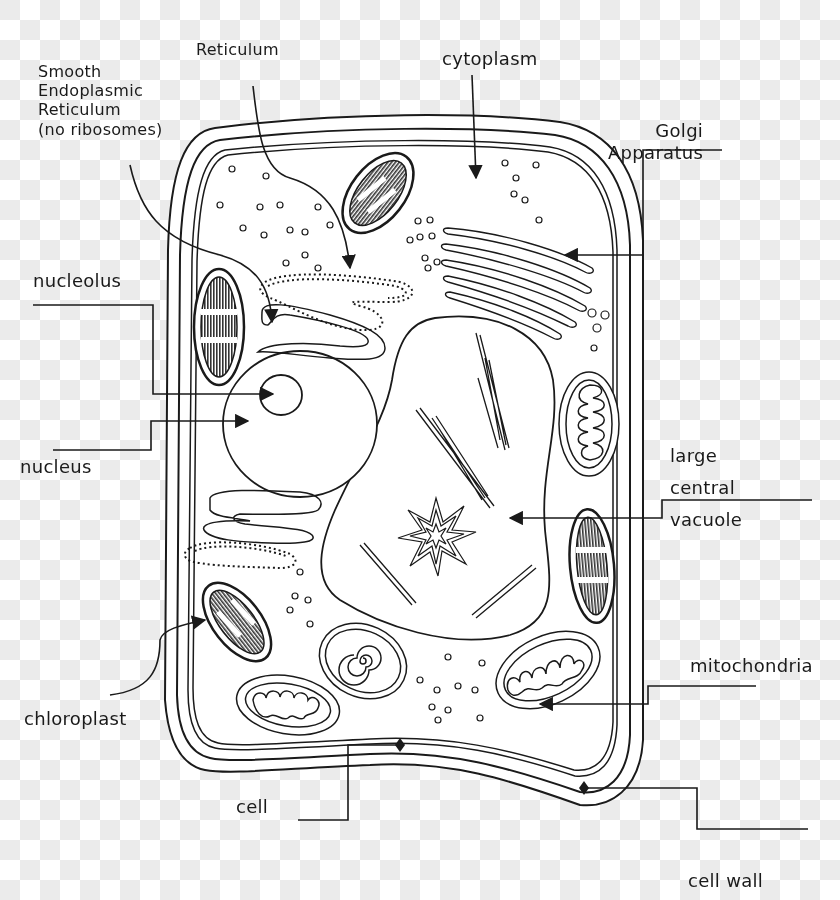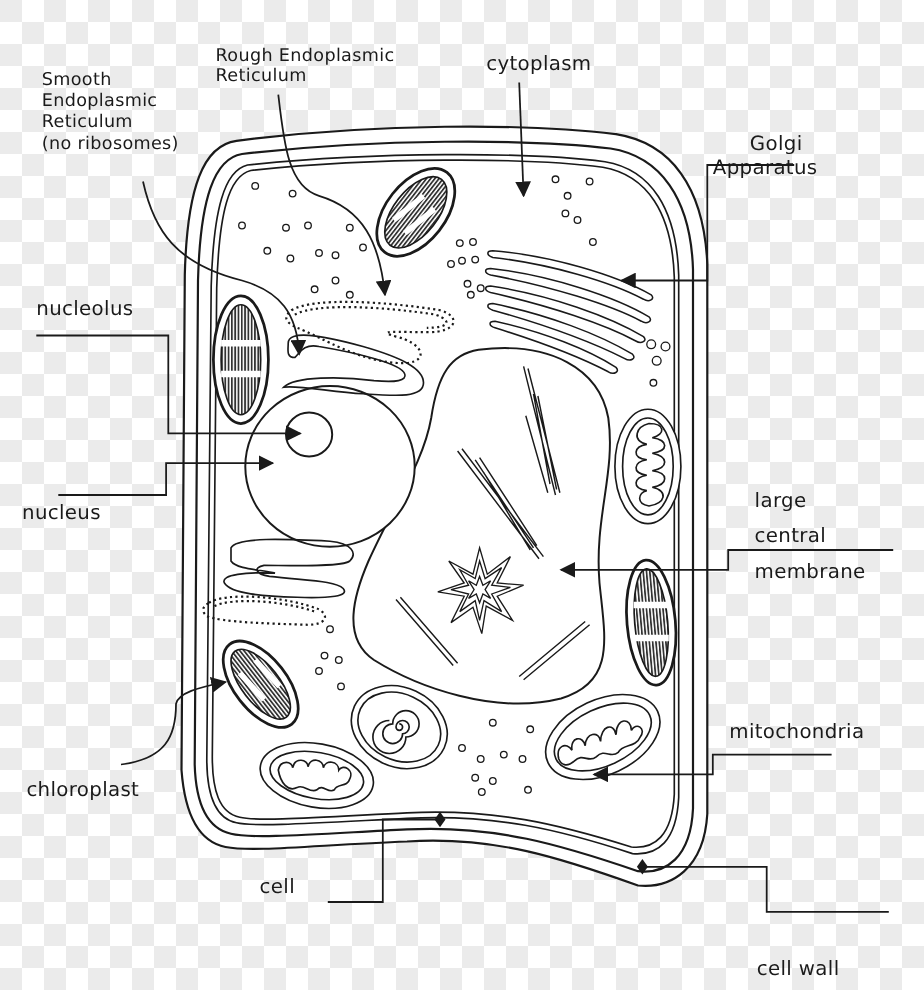--- a/index.html
+++ b/index.html
@@ -187,39 +187,38 @@
     <path d="M298,820 L348,820 L348,745 L400,745"></path>
     <path d="M808,829 L697,829 L697,788 L584,788"></path>
   </g>
   <g fill="#1a1a1a">
     <polygon points="400,738 405,745 400,752 395,745"></polygon>
     <polygon points="584,781 589,788 584,795 579,788"></polygon>
   </g>
 </svg>
 
 <div class="lbl sm" style="left:196px;top:40px;text-align:left;">
-  <div>Rough Endoplasmic</div>
   <div>Reticulum</div>
 </div>
 <div class="lbl sm" style="left:38px;top:62px;width:145px;">
   <div>Smooth</div>
   <div>Endoplasmic</div>
   <div>Reticulum</div>
   <div>(no ribosomes)</div>
 </div>
 <div class="lbl lg" style="left:442px;top:48px;">cytoplasm</div>
-<div class="lbl lg" style="left:648px;top:120px;text-align:center;">
+<div class="lbl lg" style="left:608px;top:120px;text-align:right;">
   <div style="padding-left:20px;">Golgi</div>
   <div>Apparatus</div>
 </div>
 <div class="lbl lg" style="left:33px;top:270px;">nucleolus</div>
 <div class="lbl lg" style="left:20px;top:456px;">nucleus</div>
-<div class="lbl lg" style="left:686px;top:440px;line-height:32px;">
+<div class="lbl lg" style="left:670px;top:440px;line-height:32px;">
   <div>large</div>
   <div>central</div>
-  <div>membrane</div>
-</div>
-<div class="lbl lg" style="left:663px;top:655px;">mitochondria</div>
+  <div>vacuole</div>
+</div>
+<div class="lbl lg" style="left:690px;top:655px;">mitochondria</div>
 <div class="lbl lg" style="left:24px;top:708px;">chloroplast</div>
 <div class="lbl lg" style="left:206px;top:792px;text-align:right;line-height:30px;">
   <div style="padding-left:30px;">cell</div>
 </div>
 <div class="lbl lg" style="left:688px;top:838px;margin-top:32px;">cell wall</div>
 
 </body></html>

